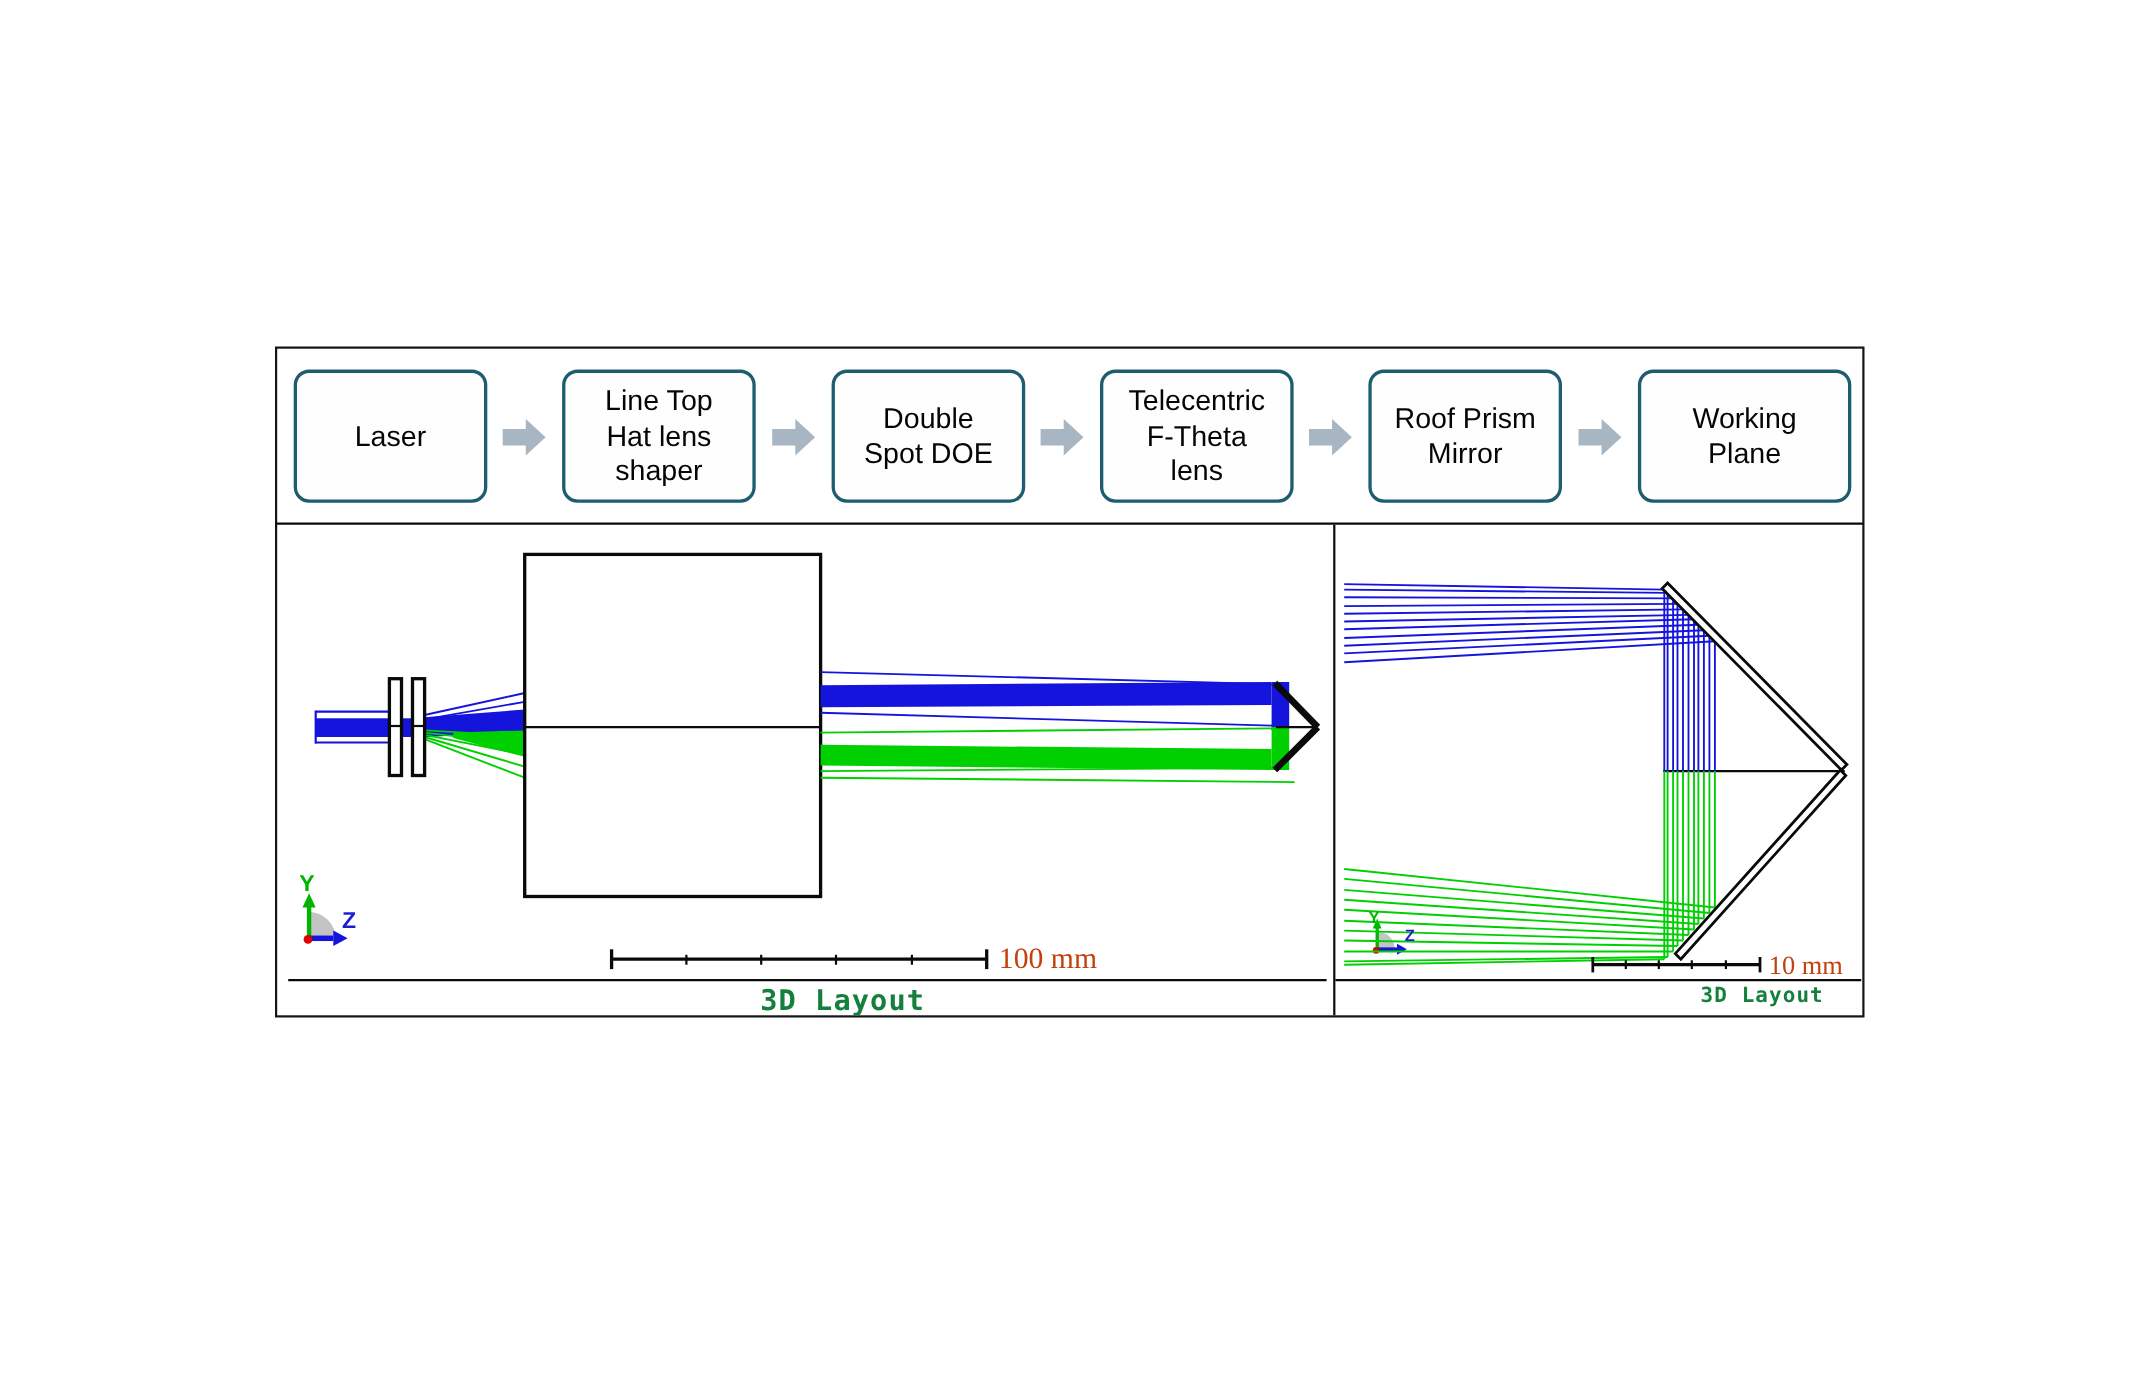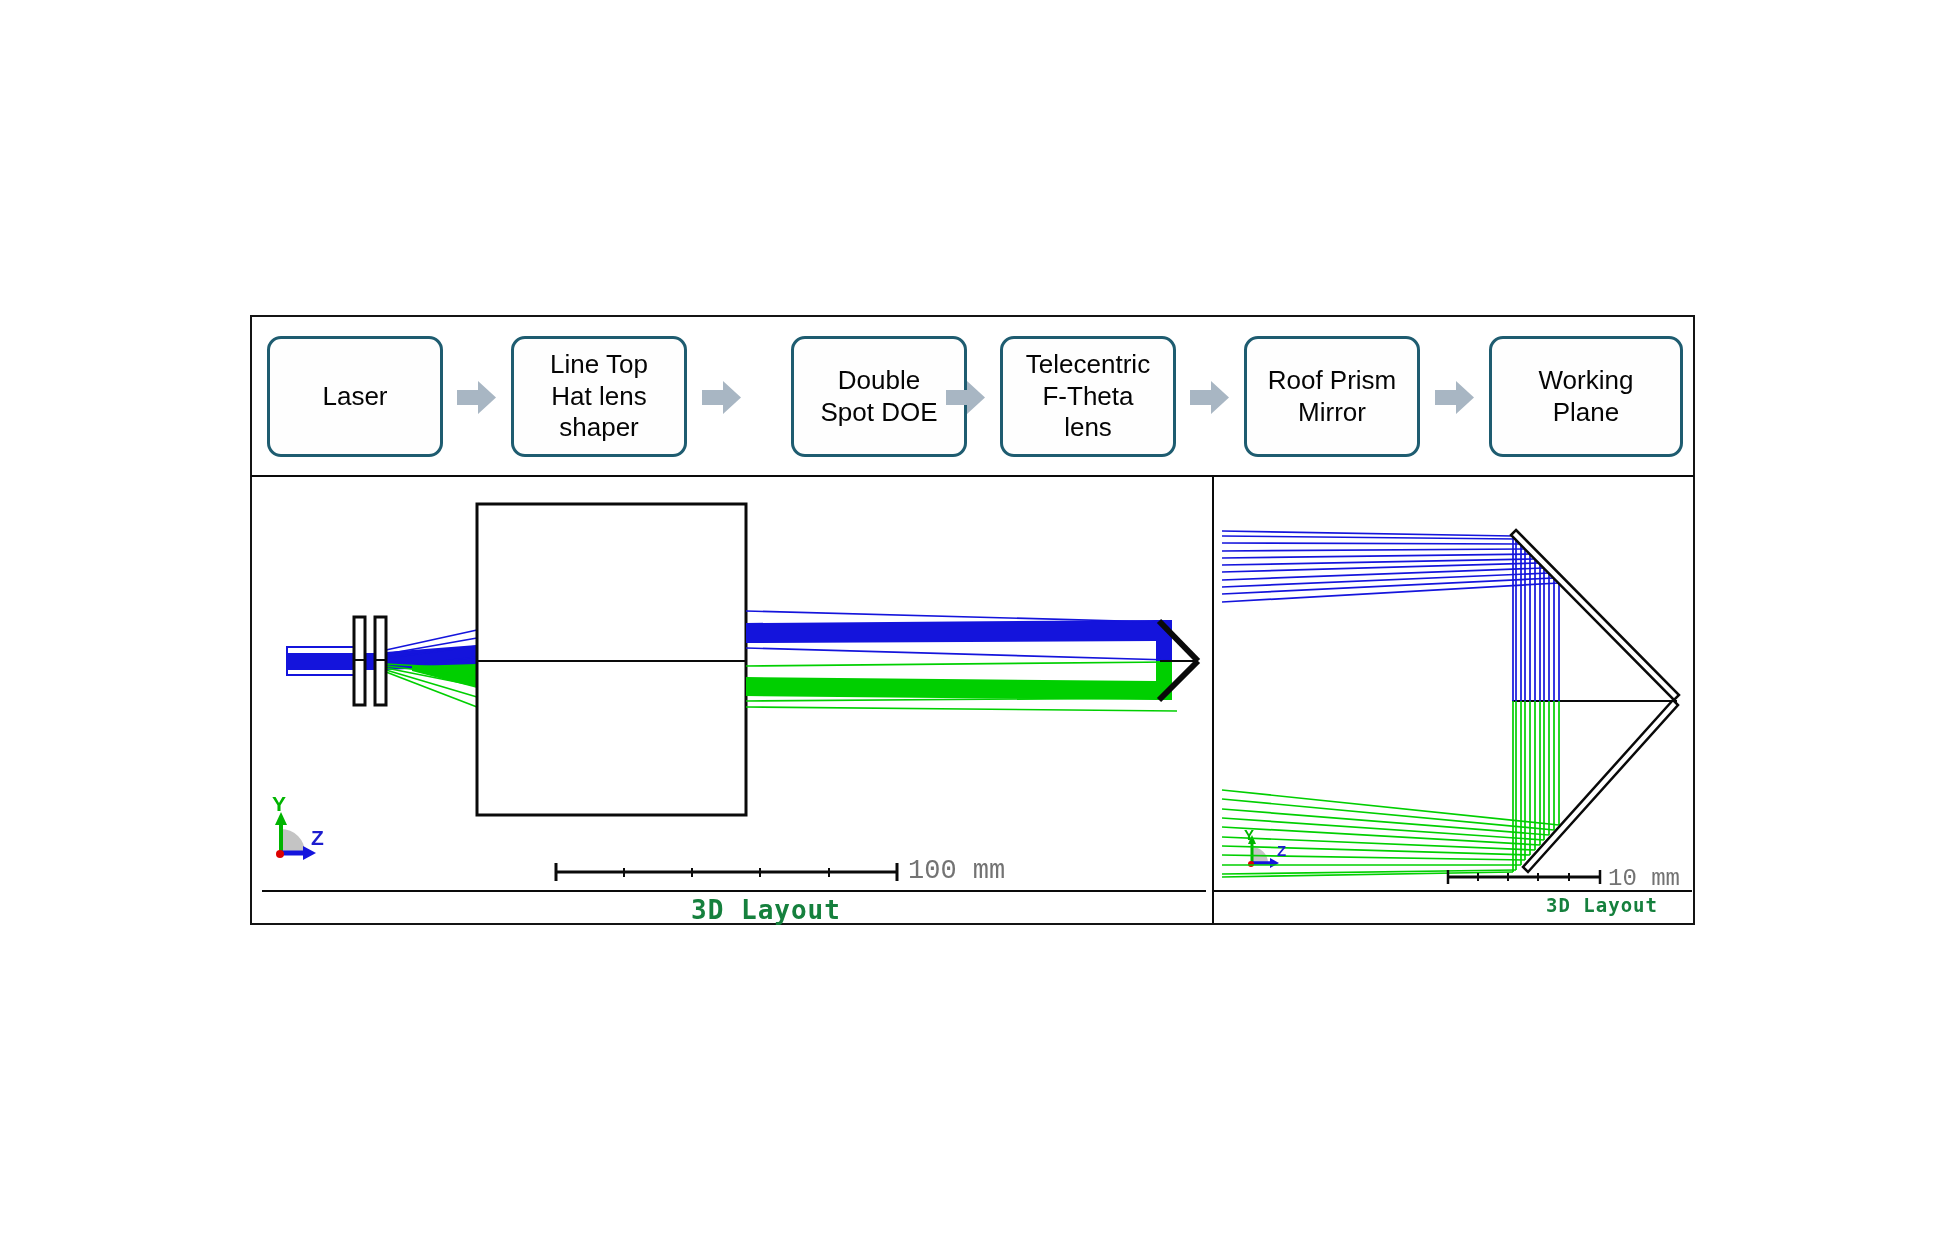--- a/index.html
+++ b/index.html
@@ -6,28 +6,28 @@
   body{width:1956px;height:1256px;position:relative;font-family:"Liberation Sans",sans-serif;overflow:hidden;}
   #canvas{position:absolute;left:0;top:0;width:1956px;height:1256px;background:#ffffff;}
   #frame{position:absolute;left:250px;top:315px;width:1445px;height:610px;border:2px solid #141414;box-sizing:border-box;background:#ffffff;}
   #diagram-svg{position:absolute;left:0;top:0;width:1956px;height:1256px;}
   .flowbox{
     position:absolute;top:336px;width:176px;height:121px;box-sizing:border-box;
     border:3px solid #1e5c70;border-radius:14px;background:#fefefe;
     display:flex;align-items:center;justify-content:center;text-align:center;
     white-space:pre-line;font-size:26px;line-height:1.22;color:#050505;
   }
-  .fb1{left:267px;} .fb2{left:511px;} .fb3{left:756px;margin-left:35px;} .fb4{left:1000px;} .fb5{left:1244px;} .fb6{left:1489px;width:194px;}
+  .fb1{left:267px;} .fb2{left:511px;} .fb3{left:756px;} .fb4{left:1000px;} .fb5{left:1244px;} .fb6{left:1489px;width:194px;}
   .layout-title{
     position:absolute;font-family:"DejaVu Sans Mono",monospace;font-weight:bold;color:#15803d;
     text-align:center;letter-spacing:1px;
   }
   .lt-left{left:690px;top:895px;width:152px;font-size:26px;}
   .lt-right{left:1546px;top:894px;width:112px;font-size:19px;}
-  .scale-label{position:absolute;color:#737373;font-family:Liberation Mono, monospace;}
+  .scale-label{position:absolute;color:#c2410c;font-family:Liberation Serif, serif;}
   .sl-left{left:908px;top:856px;font-size:27px;}
   .sl-right{left:1608px;top:865px;font-size:24px;}
   .axis-label{position:absolute;font-weight:bold;font-family:"Liberation Sans",sans-serif;}
   .ax-y-left{left:272px;top:792px;font-size:21px;color:#00b400;}
   .ax-z-left{left:311px;top:826px;font-size:21px;color:#1d1dce;}
   .ax-y-right{left:1244px;top:826px;font-size:15px;color:#00b400;}
   .ax-z-right{left:1277px;top:842px;font-size:15px;color:#1d1dce;}
   .blueln{stroke:#1414dc;stroke-width:2;fill:none;}
   .rayb{stroke:#1414dc;stroke-width:1.7;fill:none;}
   .rayg{stroke:#00cf00;stroke-width:1.7;fill:none;}

